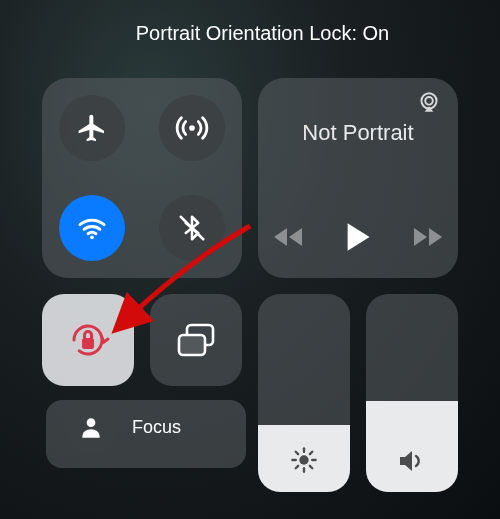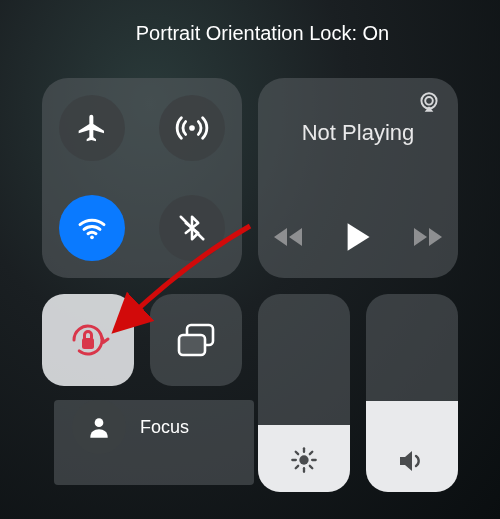--- a/index.html
+++ b/index.html
@@ -25,21 +25,21 @@
   }
   .tile {
     position: absolute;
     background: rgba(90,95,98,0.55);
     border-radius: 26px;
   }
   .conn-tile  { left: 0;   top: 0;   width: 200px; height: 200px; }
   .media-tile { left: 216px; top: 0; width: 200px; height: 200px; }
   .orient-btn { left: 0;   top: 216px; width: 92px;  height: 92px; border-radius: 22px; background: rgba(230,232,234,0.88); }
   .mirror-btn { left: 108px; top: 216px; width: 92px;  height: 92px; border-radius: 22px; }
-  .focus-tile { left: 12px;   top: 322px; width: 200px; height: 85px; border-radius: 4px; }
+  .focus-tile { left: 4px;   top: 322px; width: 200px; height: 68px; border-radius: 16px; }
   .bright-tile{ left: 216px; top: 216px; width: 92px; height: 198px; border-radius: 22px; overflow:hidden; }
   .vol-tile   { left: 324px; top: 216px; width: 92px; height: 198px; border-radius: 22px; overflow:hidden; }
 
   .conn-grid {
     display: grid;
     grid-template-columns: 1fr 1fr;
     grid-template-rows: 1fr 1fr;
     width: 100%; height: 100%;
     place-items: center;
   }
@@ -115,21 +115,21 @@
 
   <div class="tile media-tile">
     <div class="media-inner">
       <span class="airplay-icon">
         <svg width="26" height="26" viewBox="0 0 24 24" fill="none" stroke="#d7d8da" stroke-width="1.8">
             <circle cx="12" cy="10" r="7"></circle>
             <circle cx="12" cy="10" r="3.5"></circle>
             <path d="M8 20l4-5 4 5z" fill="#d7d8da" stroke="none"></path>
           </svg>
       </span>
-      <div class="np-text">Not Playing</div>
+      <div class="np-text">Not Portrait</div>
       <div class="transport">
         <span class="t-btn">
           <svg width="30" height="22" viewBox="0 0 30 22" fill="#8e8f91">
               <path d="M14 2v18L1 11z"></path>
               <path d="M29 2v18L16 11z"></path>
             </svg>
         </span>
         <span class="t-btn" style="color:#fff;">
           <svg width="26" height="30" viewBox="0 0 22 26" fill="#fff">
               <path d="M2 1l19 12L2 25z"></path>

